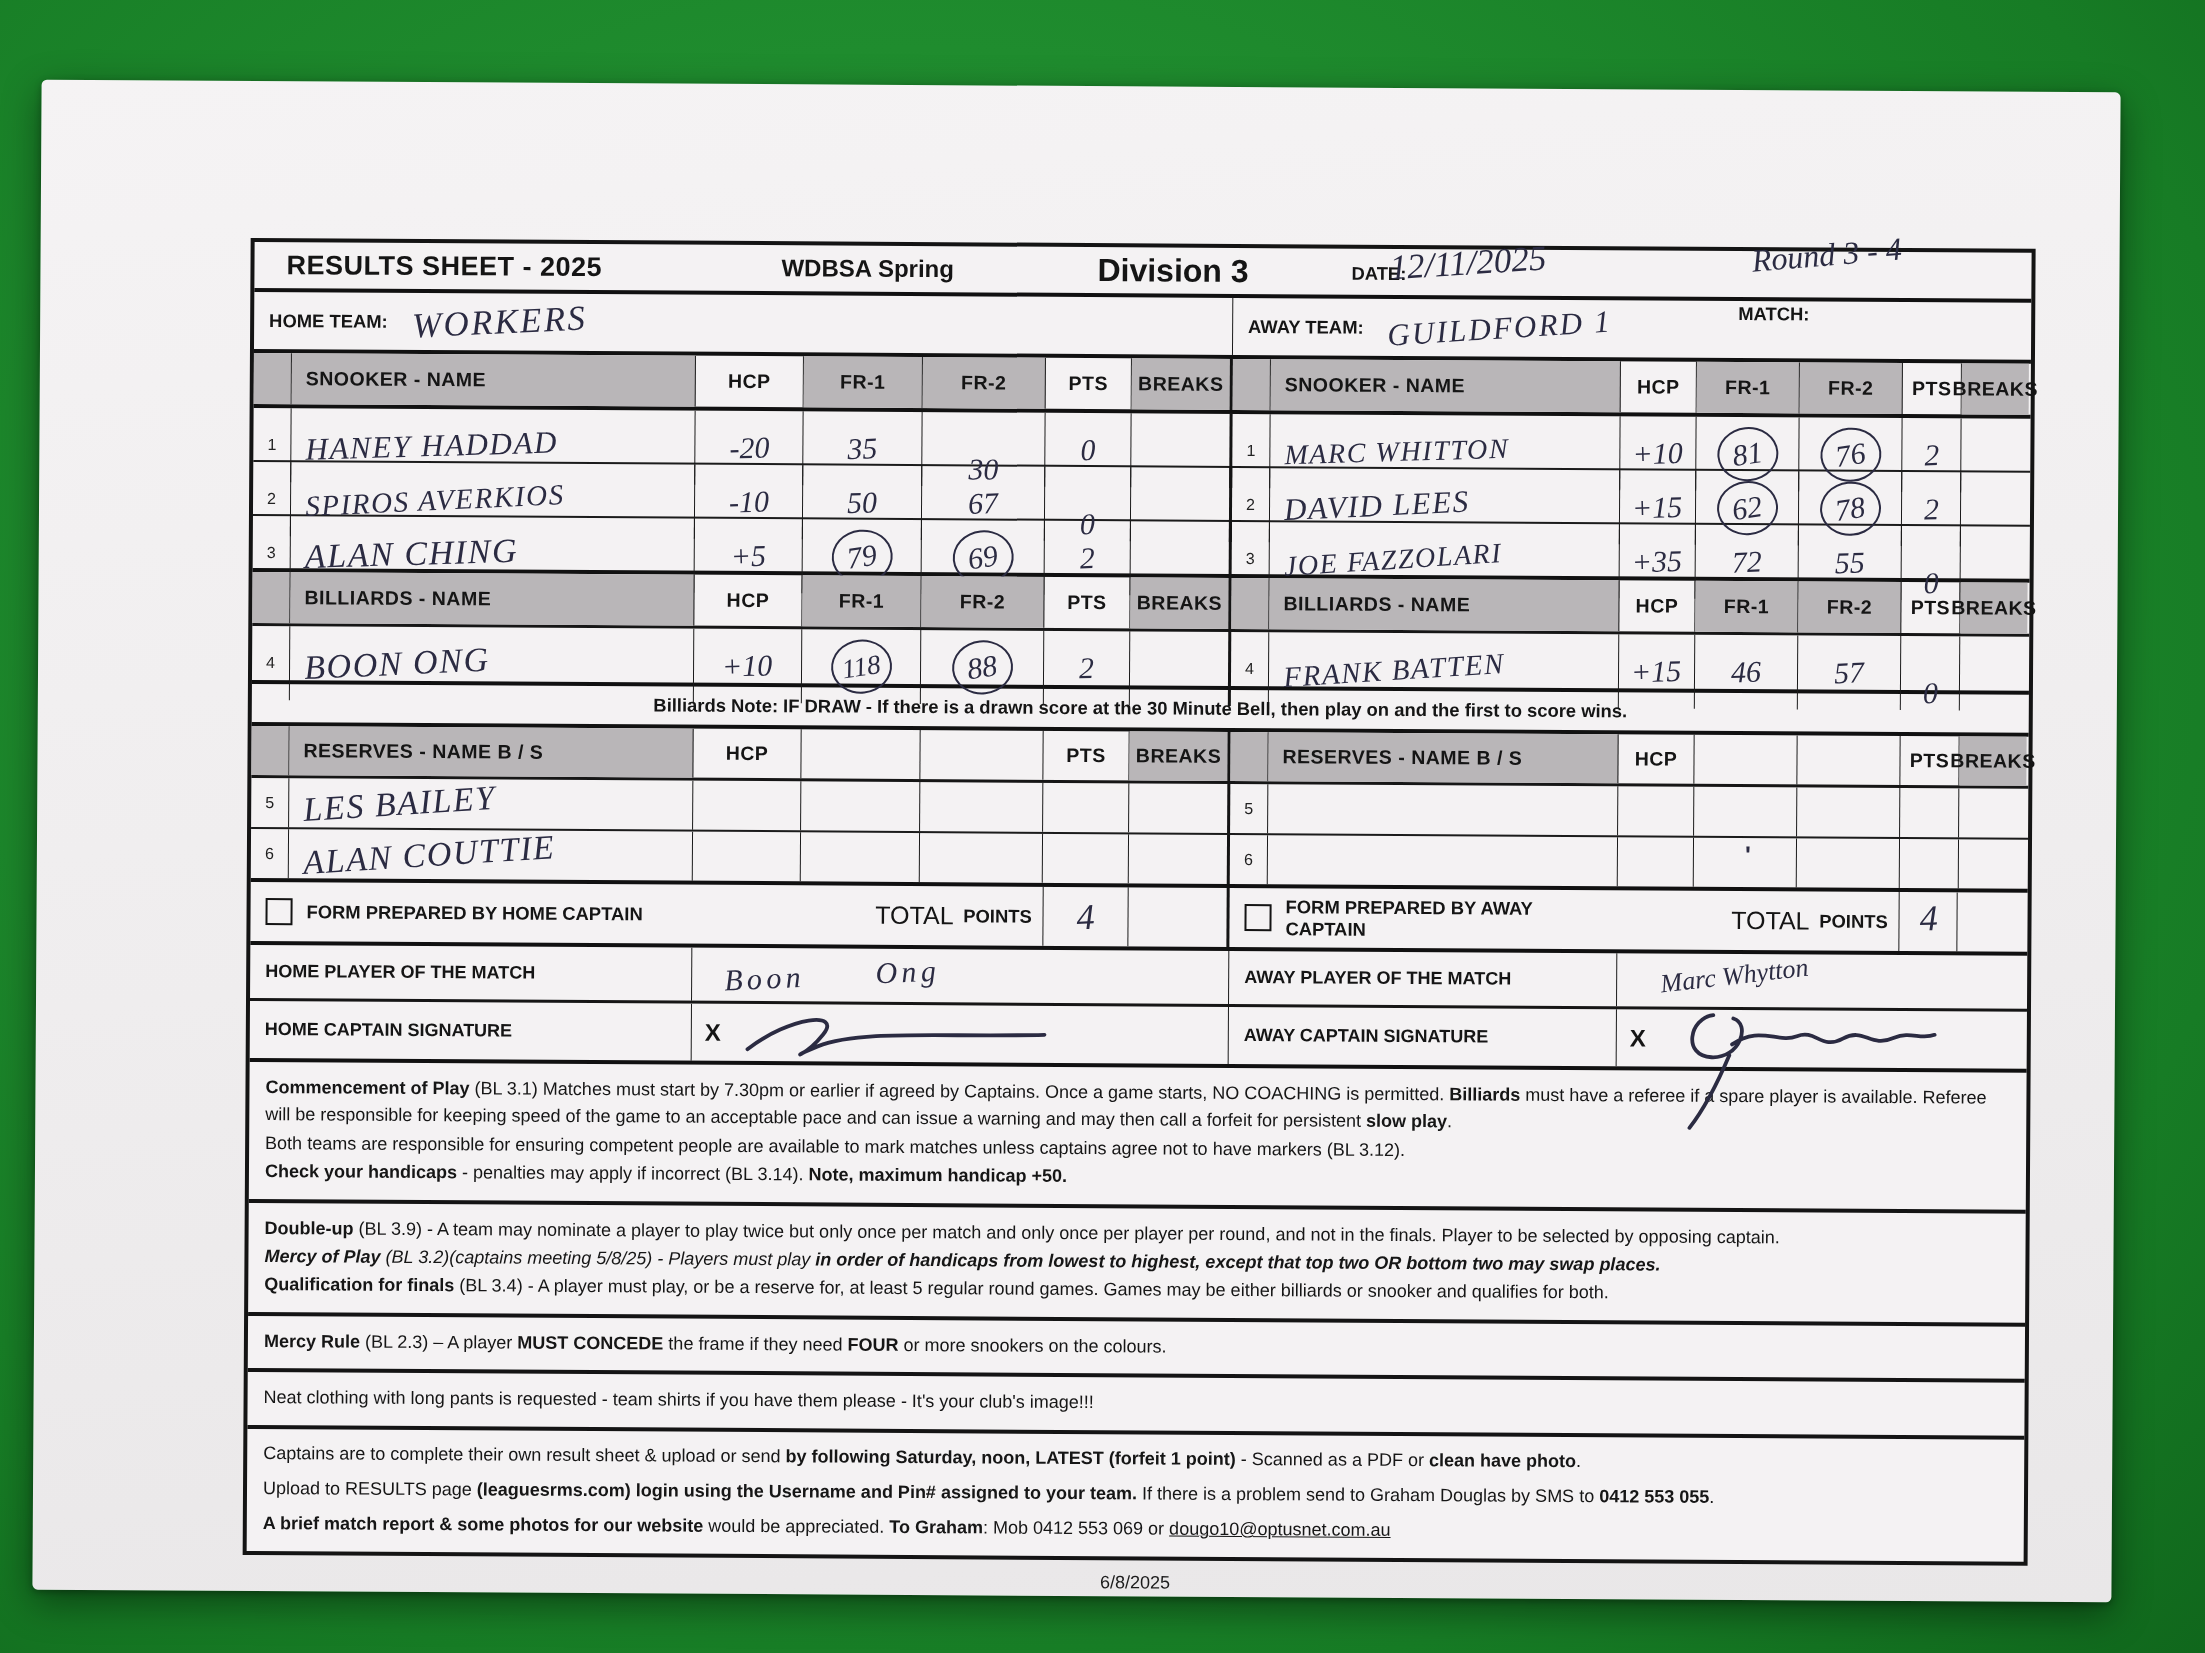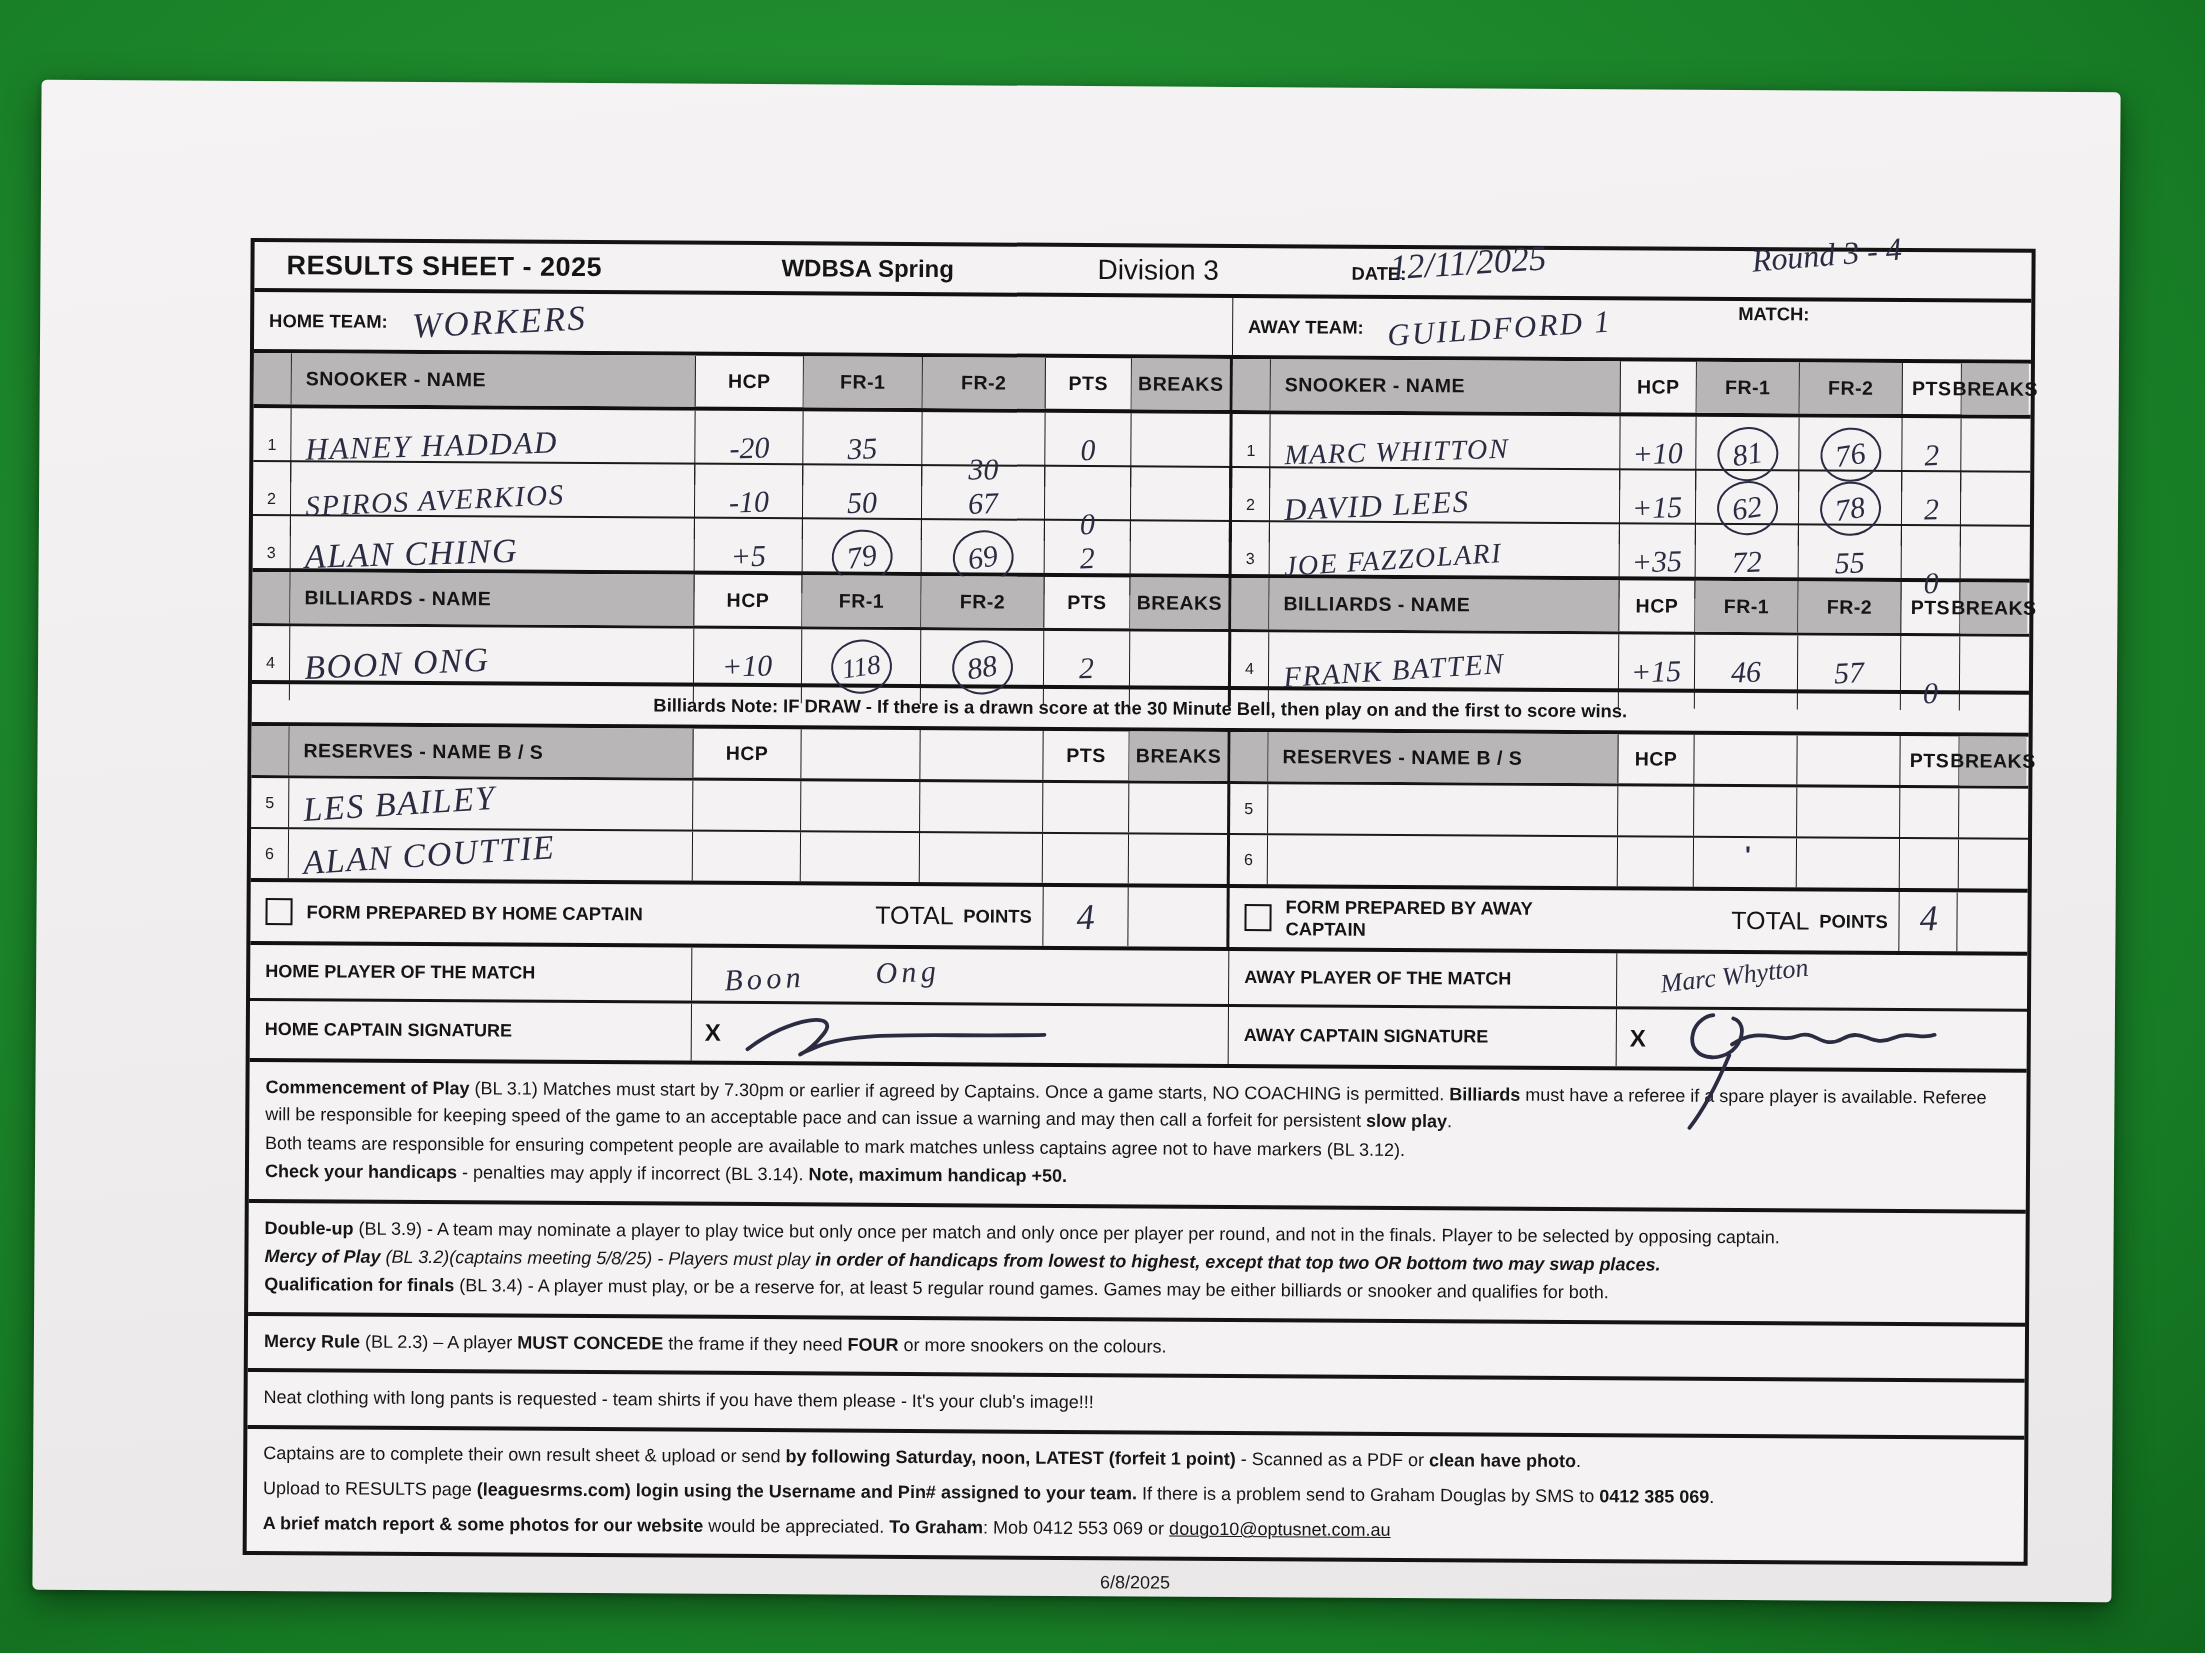--- a/index.html
+++ b/index.html
@@ -37,21 +37,21 @@
   .h-player{height:52px;}
   .h-bil{height:54px;}
   .h-note{height:38px;}
   .h-res{height:49px;}
   .h-total{height:59px;}
   .h-potm{height:53px;}
   .h-sig{height:57px;}
   .ptxt{color:#151515;}
   .title{font-size:27px;font-weight:bold;letter-spacing:0.5px;}
   .season{font-size:24px;font-weight:bold;}
-  .division{font-size:28px;font-weight:normal;}
+  .division{font-size:32px;font-weight:bold;}
   .smlbl{font-size:18.4px;font-weight:bold;}
   .colhdr{font-size:19.5px;font-weight:bold;letter-spacing:0.5px;}
   .rownum{font-size:16px;color:#222;}
   .teamlbl{font-size:18.4px;font-weight:bold;}
   .hw{font-family:cursive;font-style:italic;color:#2b2b42;white-space:nowrap;z-index:3;}
   .hw-name{font-size:31px;letter-spacing:1.6px;transform:rotate(-2deg);}
   .hw-num{font-size:30px;transform:rotate(-3deg);}
   .hw-big{font-size:35px;letter-spacing:2.2px;}
   .r1{transform:rotate(-1deg);margin-top:40px;} .r2{transform:rotate(-2deg);} .r3{transform:rotate(-3deg);}
   .r4{transform:rotate(-4deg);}
@@ -463,21 +463,21 @@
 
       <div class="rules">
         <div class="line"><span>Neat clothing with long pants is requested - team shirts if you have them please - It's your club's image!!!</span></div>
       </div>
 
       <div class="rules">
         <div class="line" style="margin-bottom:7.6px;">
           <span>Captains are to complete their own result sheet &amp; upload or send </span><b>by following Saturday, noon, LATEST (forfeit 1 point)</b><span> - Scanned as a PDF or </span><b>clean have photo</b><span>.</span>
         </div>
         <div class="line" style="margin-bottom:7.6px;">
-          <span>Upload to RESULTS page </span><b>(leaguesrms.com) login using the Username and Pin# assigned to your team.</b><span> If there is a problem send to Graham Douglas by SMS to </span><b>0412 385 069</b><span>.</span>
+          <span>Upload to RESULTS page </span><b>(leaguesrms.com) login using the Username and Pin# assigned to your team.</b><span> If there is a problem send to Graham Douglas by SMS to </span><b>0412 553 055</b><span>.</span>
         </div>
         <div class="line">
           <b>A brief match report &amp; some photos for our website</b><span> would be appreciated. </span><b>To Graham</b><span>: Mob 0412 553 069 or </span><span class="uline">dougo10@optusnet.com.au</span>
         </div>
       </div>
 
     </div>
 
     <div class="footer">6/8/2025</div>
   </div>

